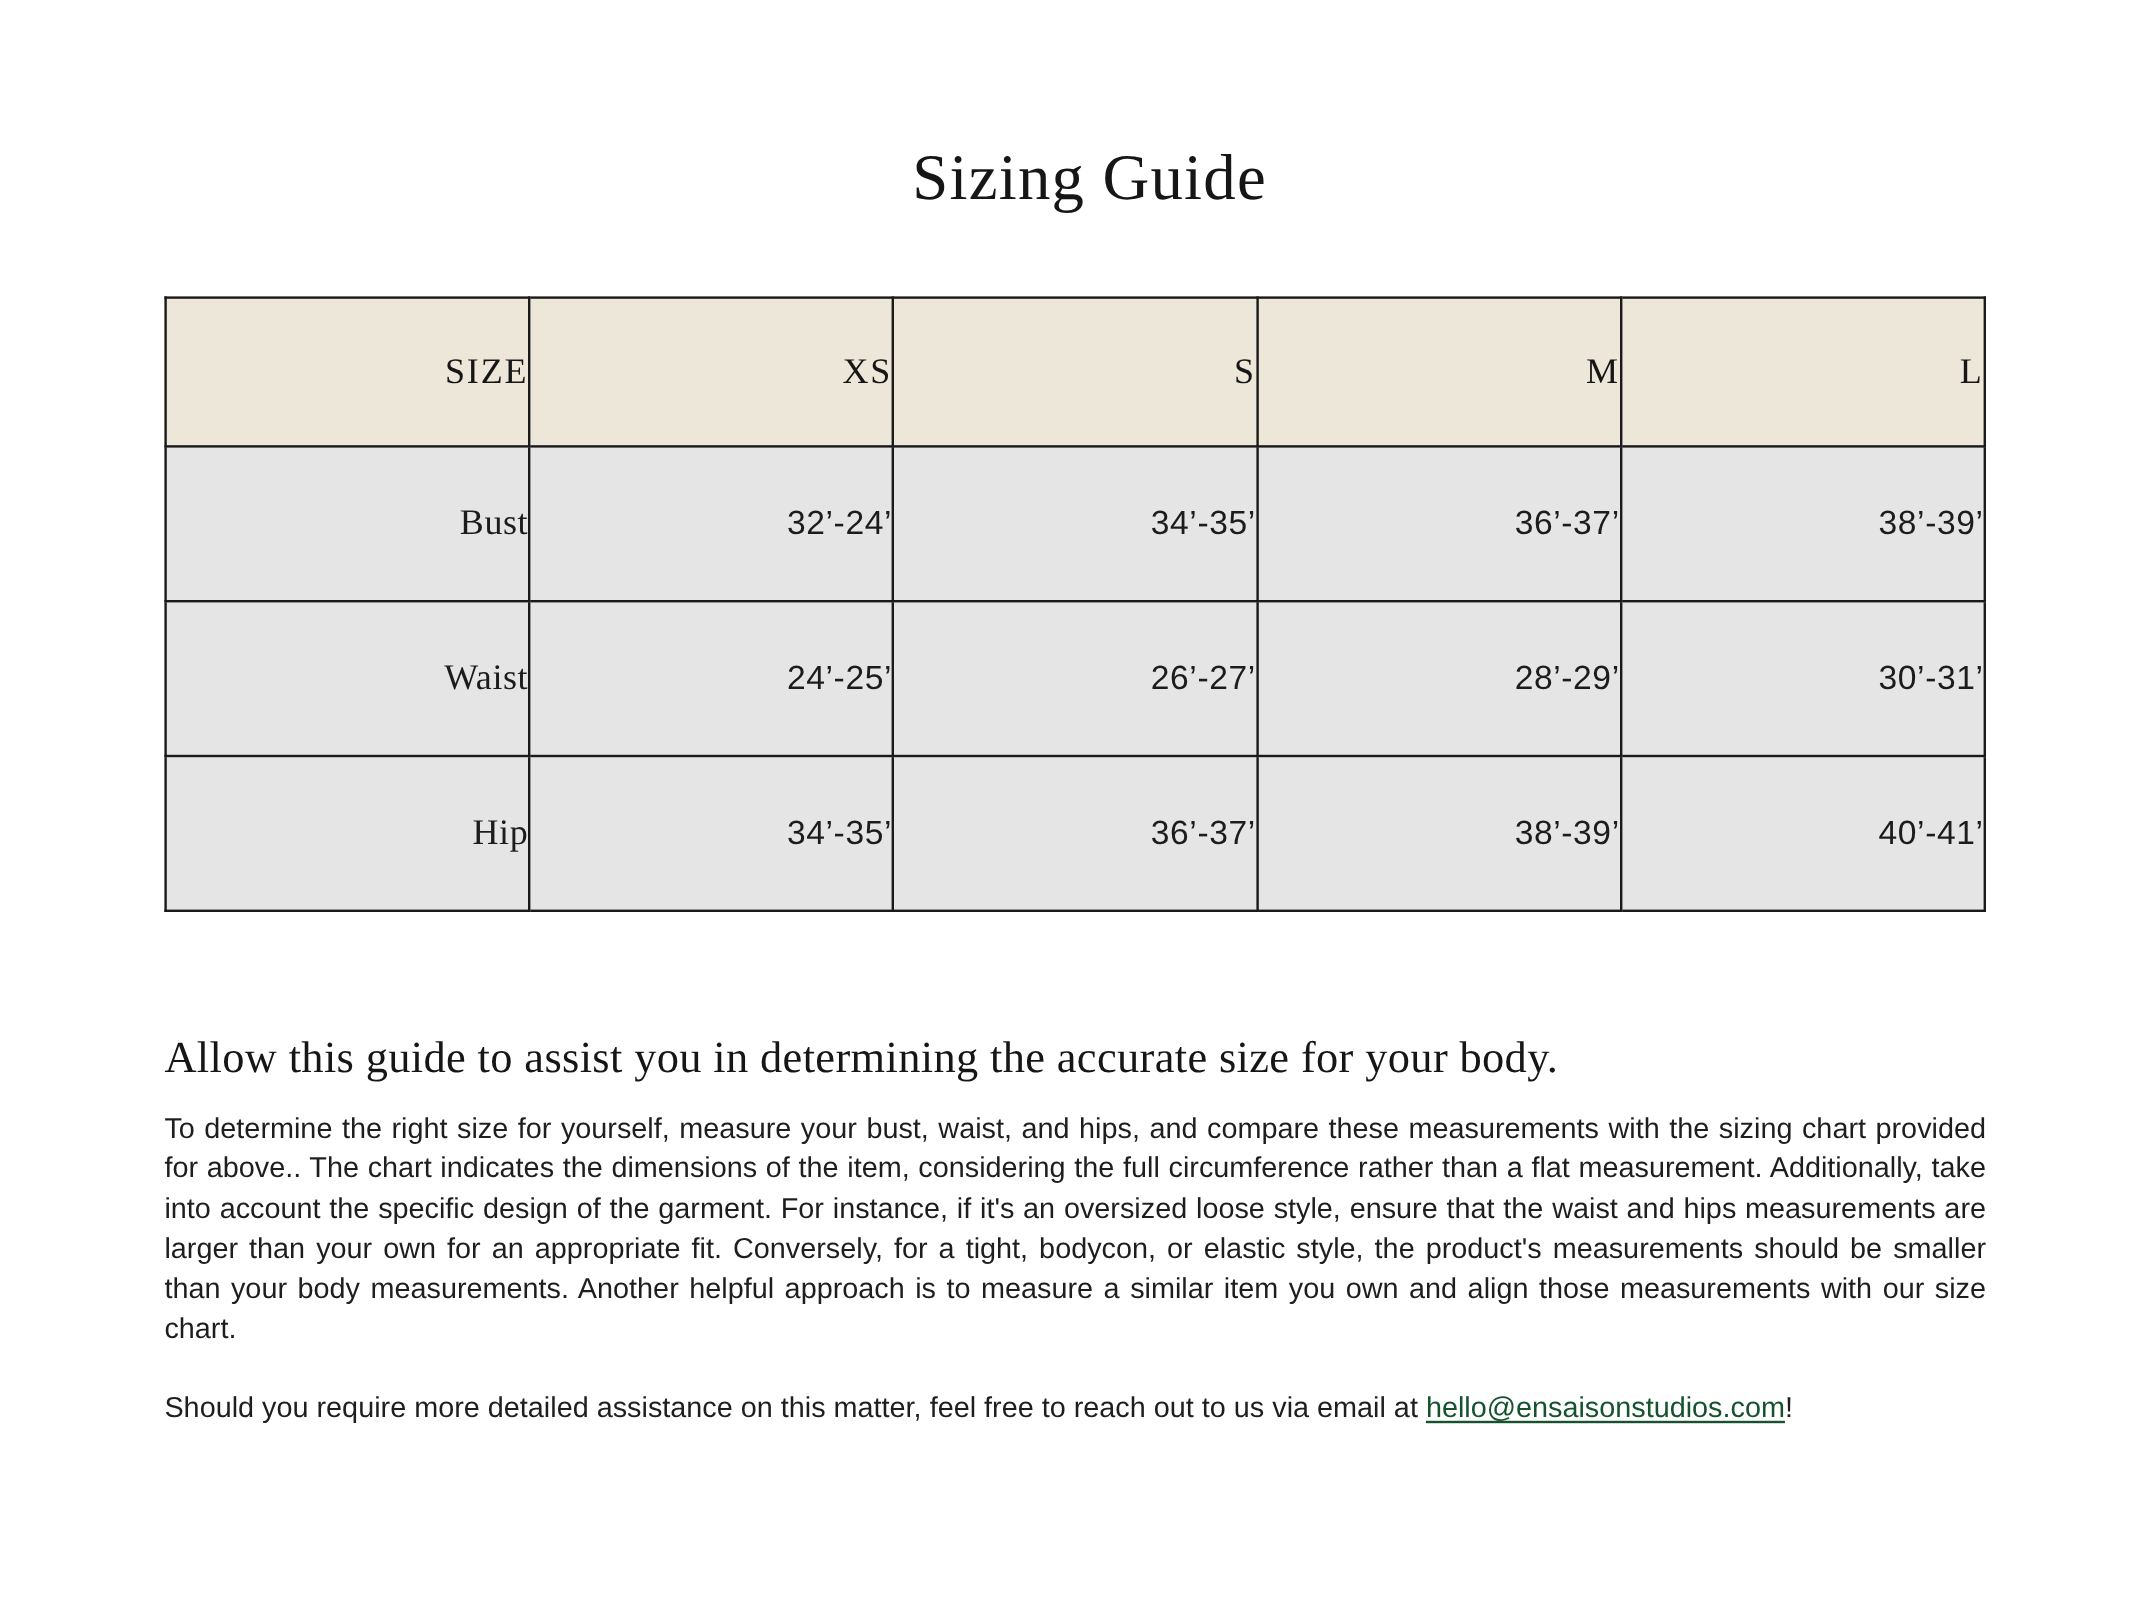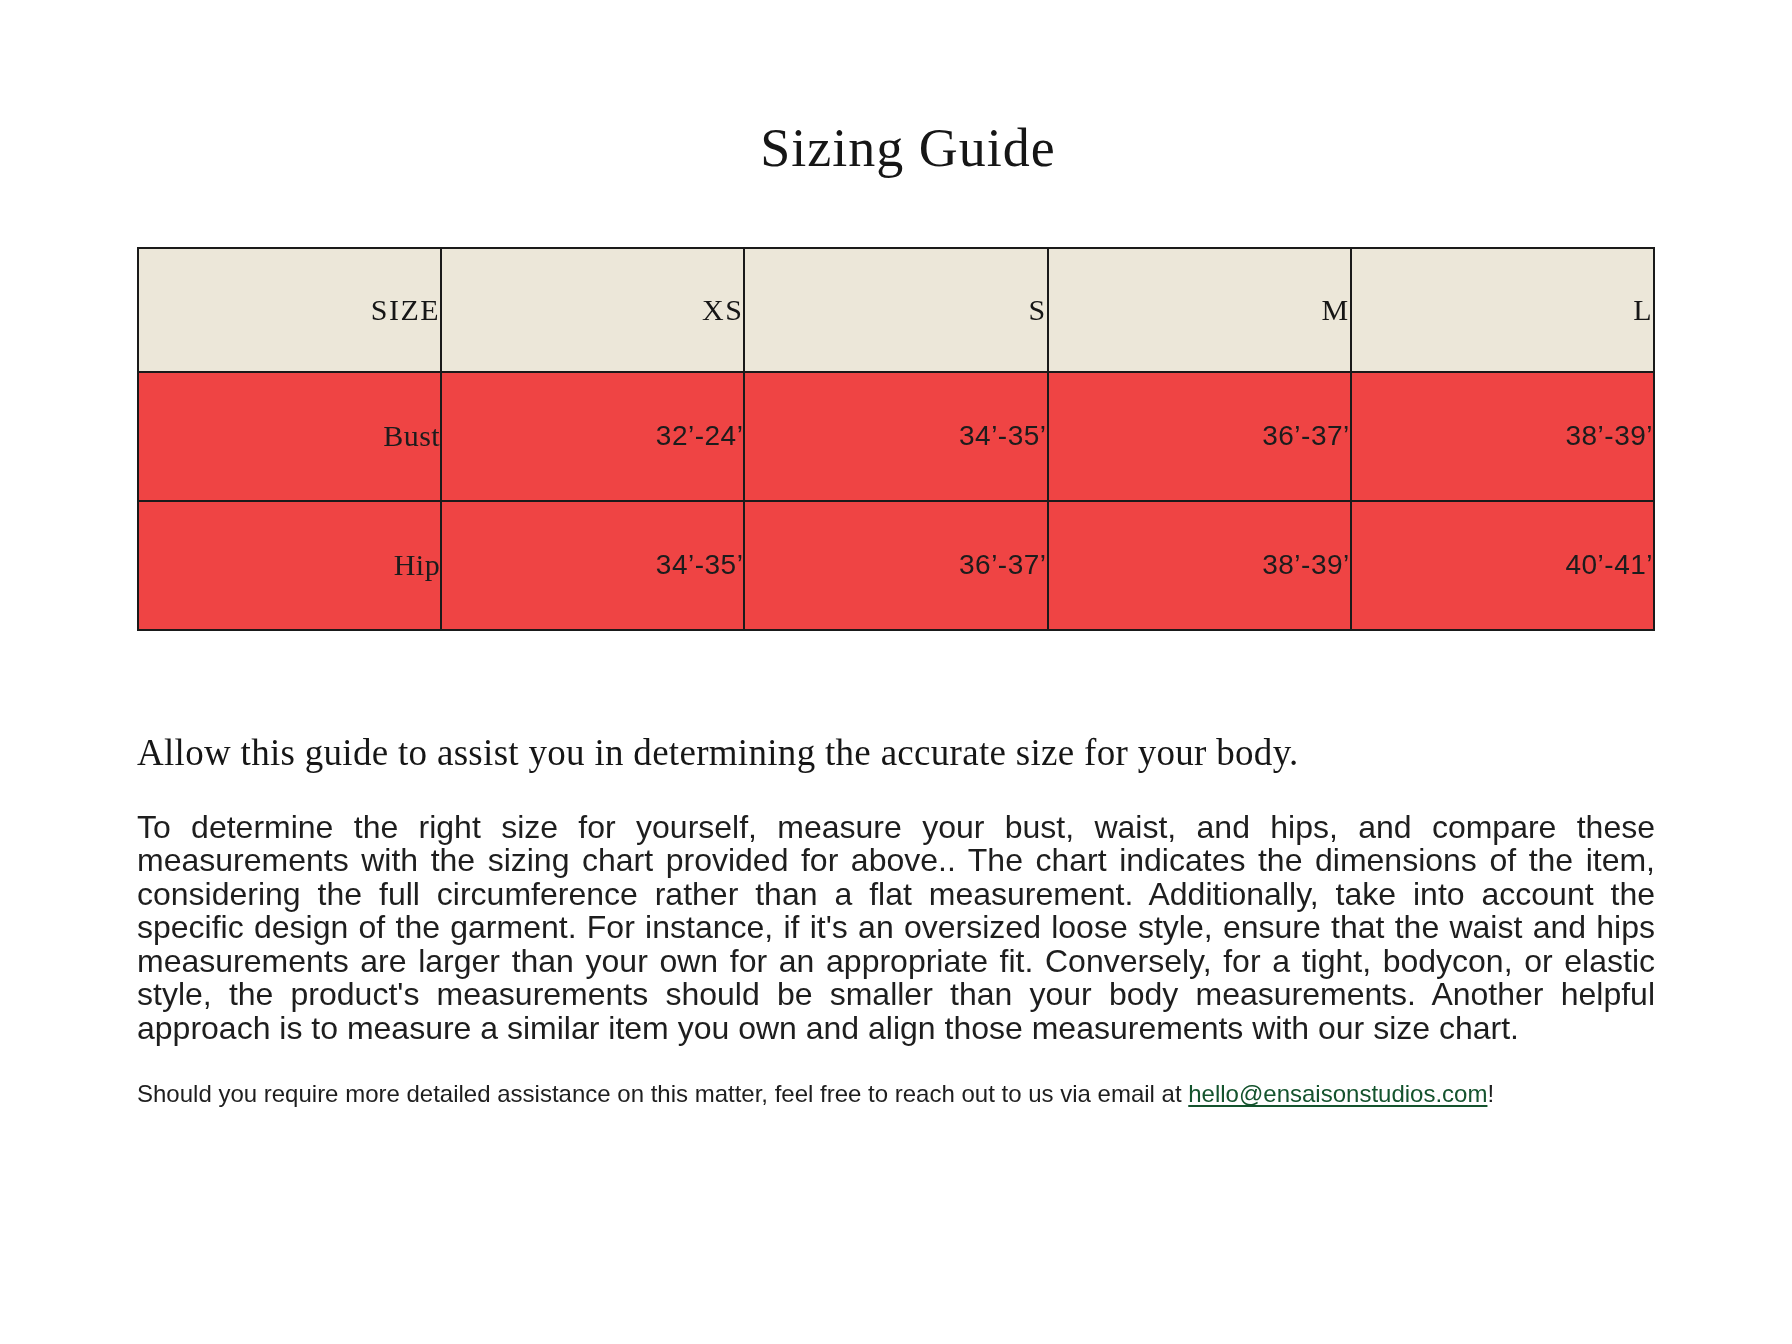--- a/index.html
+++ b/index.html
@@ -56,21 +56,21 @@
     background: #ece7d9;
     font-family: "Liberation Serif", serif;
     font-weight: 400;
     font-size: 30px;
     letter-spacing: 1.5px;
     color: #161616;
   }
 
   table.sizing-table td {
     height: 129px;
-    background: #ef4444;
+    background: #e5e5e5;
     font-size: 28px;
     letter-spacing: 0.5px;
     color: #1c1c1c;
   }
 
   table.sizing-table td.row-label {
     font-family: "Liberation Serif", serif;
     font-size: 30px;
     letter-spacing: 0.5px;
   }
@@ -79,22 +79,22 @@
     margin-top: 98px;
     font-family: "Liberation Serif", serif;
     font-weight: 400;
     font-size: 37px;
     letter-spacing: 0.3px;
     color: #161616;
     line-height: 1.3;
   }
 
   .body-paragraph {
-    margin-top: 34px;
-    font-size: 32px;
+    margin-top: 18px;
+    font-size: 24px;
     line-height: 33.5px;
     text-align: justify;
     color: #1e1e1e;
   }
 
   .contact-line {
     margin-top: 32px;
     font-size: 24px;
     line-height: 33.5px;
     color: #1e1e1e;
@@ -128,20 +128,27 @@
       </thead>
       <tbody>
         <tr>
           <td class="row-label">Bust</td>
           <td>32’-24’</td>
           <td>34’-35’</td>
           <td>36’-37’</td>
           <td>38’-39’</td>
         </tr>
         <tr>
+          <td class="row-label">Waist</td>
+          <td>24’-25’</td>
+          <td>26’-27’</td>
+          <td>28’-29’</td>
+          <td>30’-31’</td>
+        </tr>
+        <tr>
           <td class="row-label">Hip</td>
           <td>34’-35’</td>
           <td>36’-37’</td>
           <td>38’-39’</td>
           <td>40’-41’</td>
         </tr>
       </tbody>
     </table>
 
     <h2 class="subheading">Allow this guide to assist you in determining the accurate size for your body.</h2>

